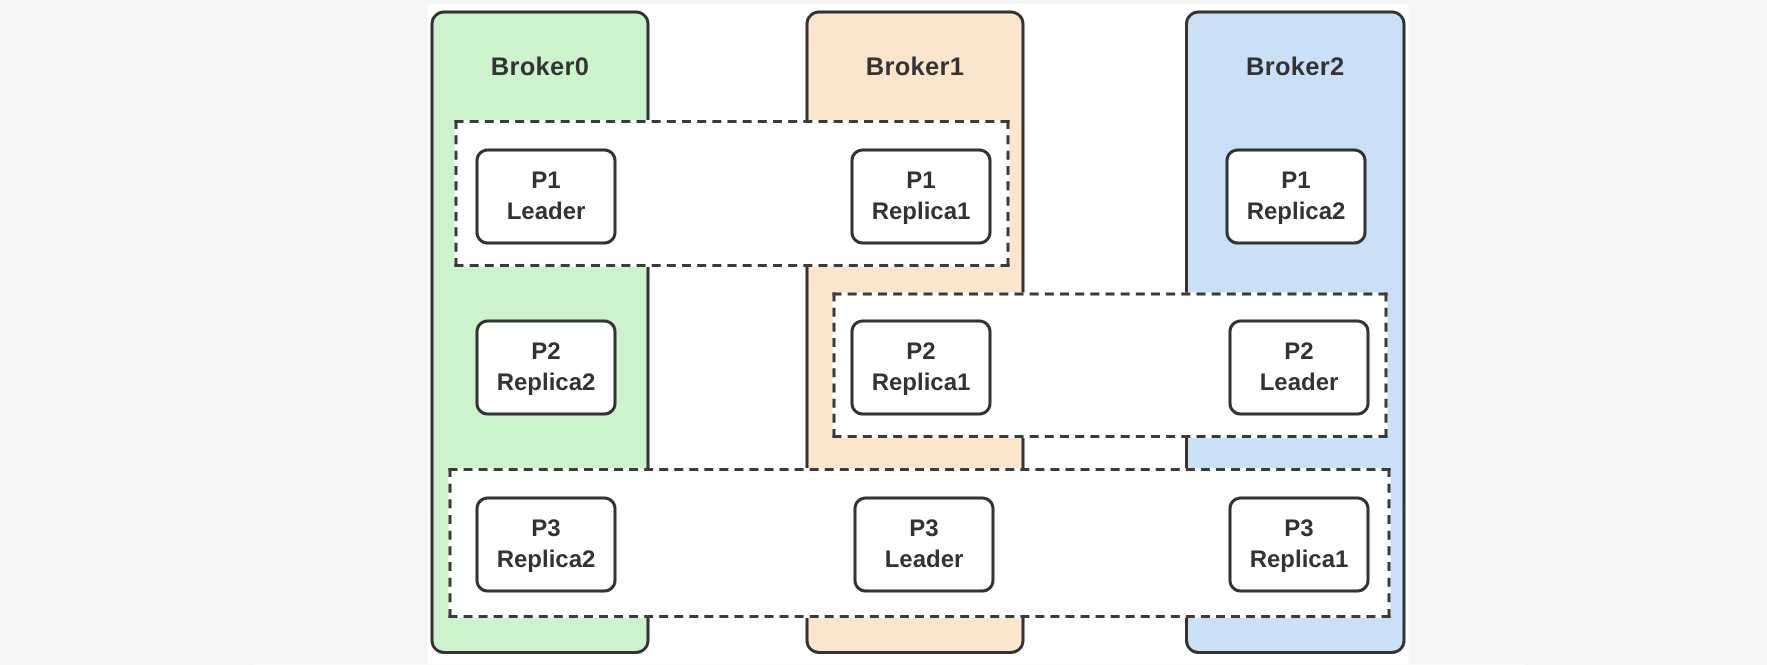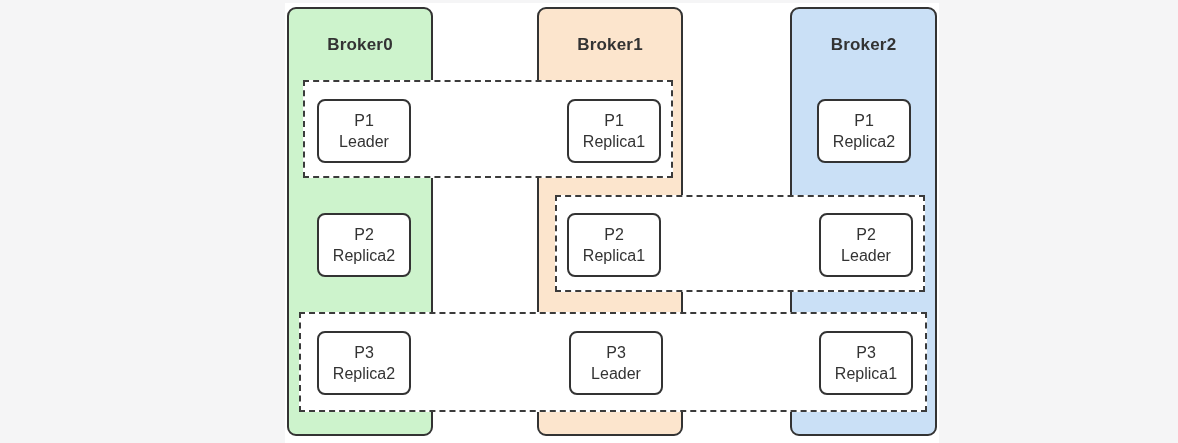--- a/index.html
+++ b/index.html
@@ -51,21 +51,21 @@
     width: 94px; height: 64px;
     background: #ffffff;
     border: 2px solid #333333;
     border-radius: 8px;
     z-index: 3;
     display: flex;
     flex-direction: column;
     align-items: center;
     justify-content: center;
     font-size: 16px;
-    font-weight: normal;
+    font-weight: bold;
     color: #333333;
     line-height: 21px;
     text-align: center;
   }
   
   .pbox-0 { left: 317px; top: 99px; }
   .pbox-1 { left: 567px; top: 99px; }
   .pbox-2 { left: 817px; top: 99px; }
   
   .pbox-3 { left: 317px; top: 213px; }

